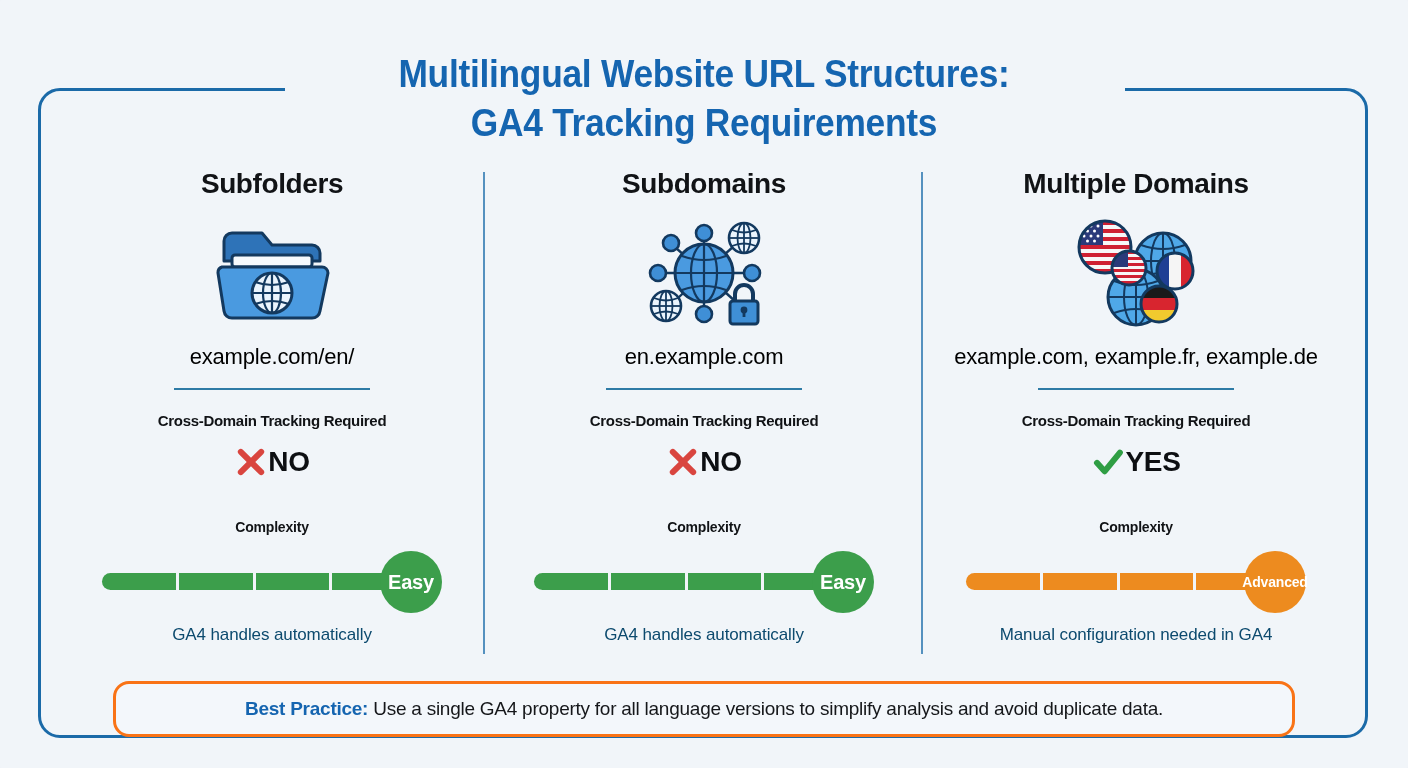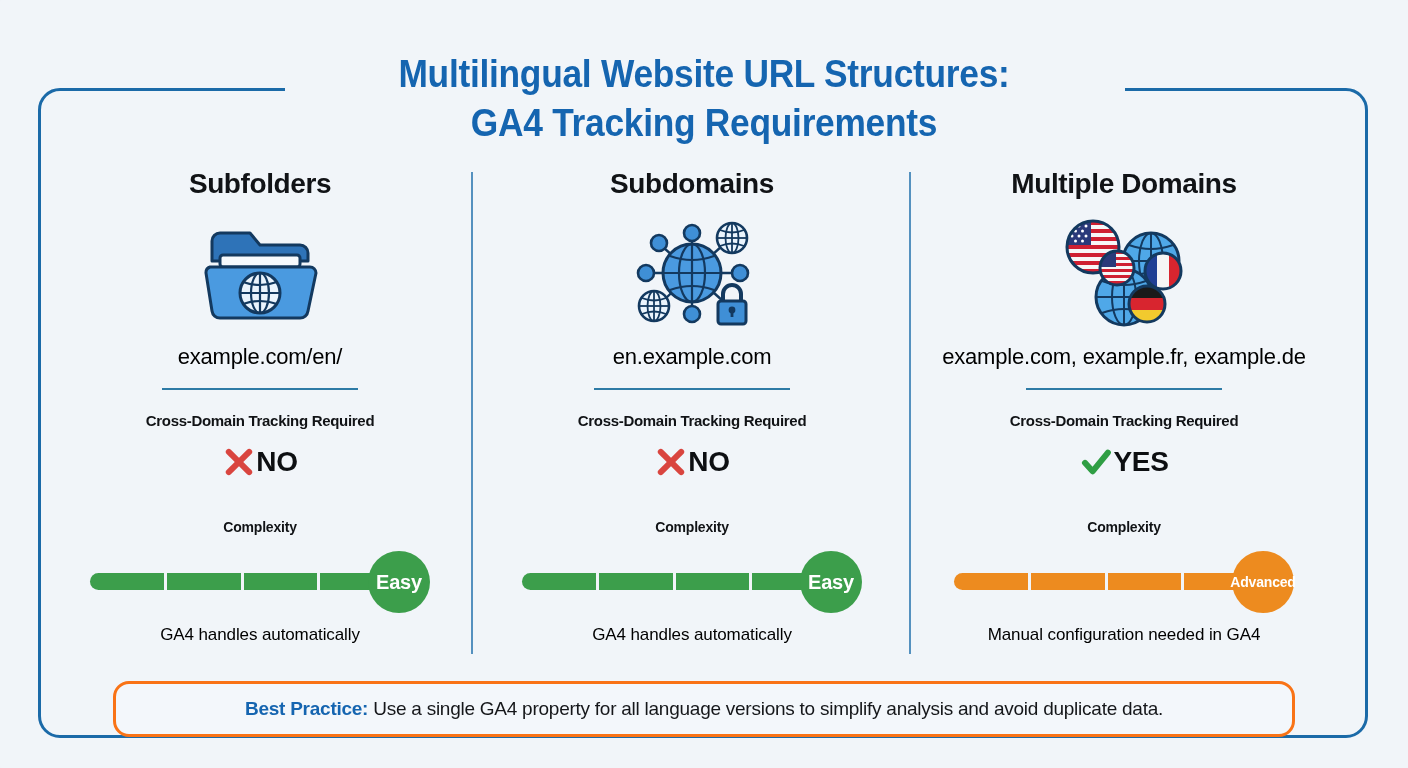--- a/index.html
+++ b/index.html
@@ -56,21 +56,21 @@
     font-family: "Liberation Sans Narrow", "Liberation Sans", sans-serif;
     transform: scaleX(0.93);
     transform-origin: center top;
     z-index: 6;
   }
   .title .l2 { display: block; }
 
   
   .columns {
     position: absolute;
-    left: 44px;
+    left: 56px;
     top: 168px;
     width: 1296px;
     height: 490px;
     display: flex;
   }
   .col {
     flex: 1 1 0;
     position: relative;
     display: flex;
     flex-direction: column;
@@ -185,21 +185,21 @@
     justify-content: center;
     font-weight: bold;
     letter-spacing: -0.2px;
     margin-left: 20px;
   }
   .meter .badge.easy { font-size: 20px; }
   .meter .badge.advanced { font-size: 14px; }
 
   .note {
     font-size: 17px;
-    color: #000000;
+    color: #0c4a6e;
     margin-top: 14px;
     letter-spacing: -0.1px;
   }
 
   
   .footer {
     position: absolute;
     left: 113px;
     top: 681px;
     width: 1182px;

